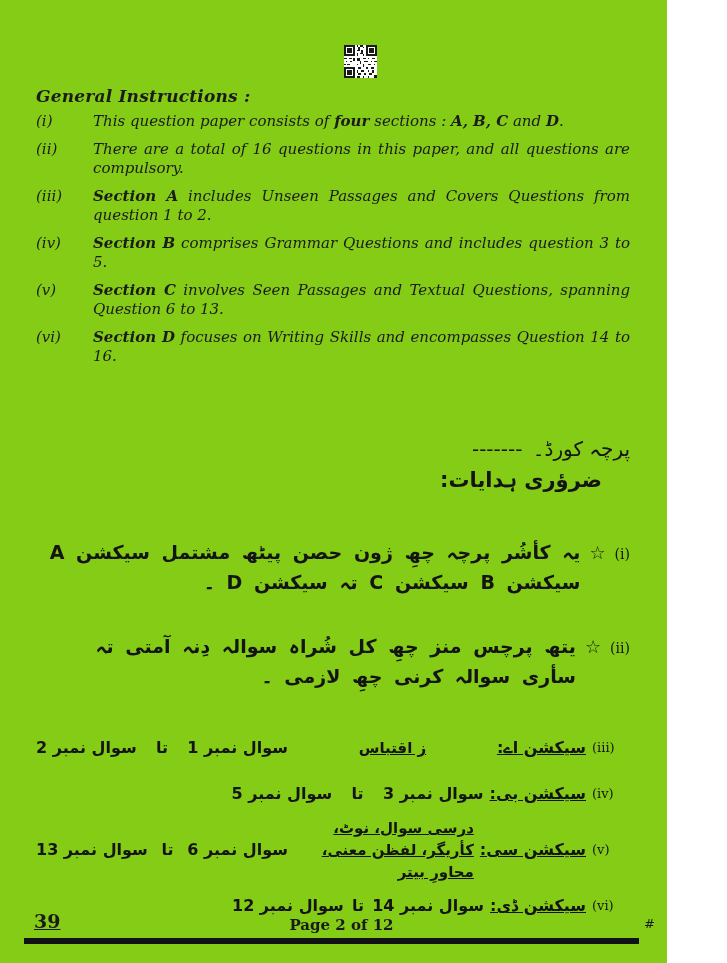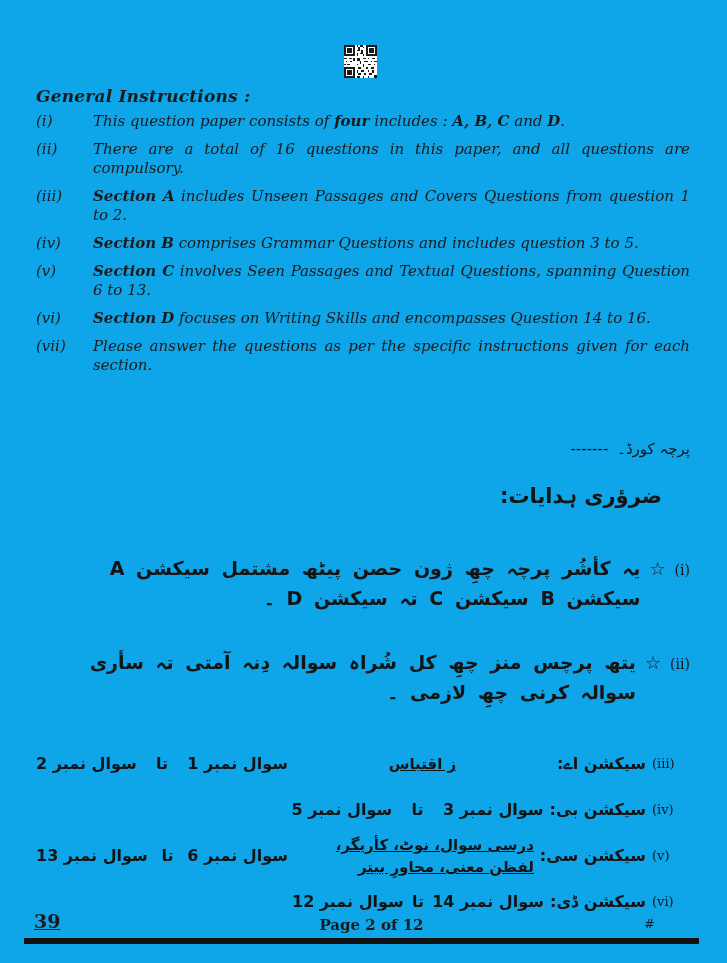--- a/index.html
+++ b/index.html
@@ -1,19 +1,19 @@
 <!DOCTYPE html>
 <html lang="en"><head>
 <meta charset="utf-8">
 <style>
   html,body{margin:0;padding:0;background:#ffffff;}
   .page{
     position:relative;
-    width:727px;height:963px;
-    background:#0ea5e9;
+    width:667px;height:963px;
+    background:#84cc16;
     color:#1b1b1b;
     overflow:hidden;
     font-family:"DejaVu Serif","Liberation Serif",serif;
   }
   
   .qr{position:absolute;top:45px;left:344px;width:33px;height:33px;}
   
   .en{position:absolute;top:86px;left:36px;right:37px;}
   .en-heading{
     font-weight:bold;font-style:italic;font-size:17px;line-height:20px;
@@ -23,21 +23,21 @@
   .en-num{flex:none;width:57px;}
   .en-txt{flex:1;text-align:justify;}
   .en-txt .b{font-weight:bold;}
   
   .ur{
     position:absolute;top:437px;left:36px;right:37px;
     direction:rtl;
     font-family:"DejaVu Sans","Liberation Sans",sans-serif;
     color:#141414;
   }
-  .paper-code{font-size:15px;line-height:24px;margin-bottom:18px;}
+  .paper-code{font-size:20px;line-height:24px;margin-bottom:2px;}
   .paper-code .dashes{letter-spacing:3px;margin-right:4px;}
   .ur-heading{
     font-size:21px;font-weight:bold;line-height:34px;
     margin:0 28px 40px 0;
   }
   .star-item{
     display:flex;align-items:baseline;gap:9px;
     font-size:19px;font-weight:bold;line-height:30px;
     margin-bottom:34px;word-spacing:5px;
   }
@@ -45,21 +45,21 @@
   .s-star{font-size:18px;}
   .urdu-row{
     display:flex;align-items:center;gap:6px;
     min-height:46px;font-size:16px;font-weight:bold;line-height:22px;
   }
   .r-num{
     flex:none;width:38px;
     font-family:"DejaVu Serif","Liberation Serif",serif;
     font-weight:normal;font-size:13px;
   }
-  .r-label{flex:none;white-space:nowrap;}
+  .r-label{flex:none;white-space:nowrap;text-decoration:underline;}
   .r-content{flex:1;min-width:0;font-size:15px;text-decoration:underline;}
   #row-list .urdu-row:nth-child(1) .r-content,
   #row-list .urdu-row:nth-child(2) .r-content{text-align:center;}
   .r-range{
     flex:none;width:252px;
     display:flex;justify-content:space-between;align-items:baseline;
   }
   
   .footer-rule{position:absolute;left:24px;right:28px;top:938px;height:6px;background:#121212;}
   .f-left{position:absolute;left:34px;top:910px;font-size:19px;font-weight:bold;text-decoration:underline;}
@@ -126,21 +126,21 @@
         <rect x="19" y="19" width="2" height="2"></rect>
       </g>
     </svg>
   </div>
 
   <div class="en">
     <div class="en-heading">General Instructions :</div>
     <div id="en-list">
   <div class="en-item">
     <span class="en-num">(i)</span>
-    <span class="en-txt"><span>This question paper consists of </span><span class="b">four</span><span> includes : </span><span class="b">A, B, C</span><span> and </span><span class="b">D</span><span>.</span></span>
+    <span class="en-txt"><span>This question paper consists of </span><span class="b">four</span><span> sections : </span><span class="b">A, B, C</span><span> and </span><span class="b">D</span><span>.</span></span>
   </div>
 
   <div class="en-item">
     <span class="en-num">(ii)</span>
     <span class="en-txt"><span>There are a total of 16 questions in this paper, and all questions are compulsory.</span></span>
   </div>
 
   <div class="en-item">
     <span class="en-num">(iii)</span>
     <span class="en-txt"><span class="b">Section A</span><span> includes Unseen Passages and Covers Questions from question 1 to 2.</span></span>
@@ -154,24 +154,20 @@
   <div class="en-item">
     <span class="en-num">(v)</span>
     <span class="en-txt"><span class="b">Section C</span><span> involves Seen Passages and Textual Questions, spanning Question 6 to 13.</span></span>
   </div>
 
   <div class="en-item">
     <span class="en-num">(vi)</span>
     <span class="en-txt"><span class="b">Section D</span><span> focuses on Writing Skills and encompasses Question 14 to 16.</span></span>
   </div>
 
-  <div class="en-item">
-    <span class="en-num">(vii)</span>
-    <span class="en-txt"><span>Please answer the questions as per the specific instructions given for each section.</span></span>
-  </div>
 
 </div>
   </div>
 
   <div class="ur">
     <div class="paper-code">
       <span>پرچہ کورڈ۔</span>
       <span class="dashes">-------</span>
     </div>
     <div class="ur-heading">ضرؤری ہدایات:</div>

